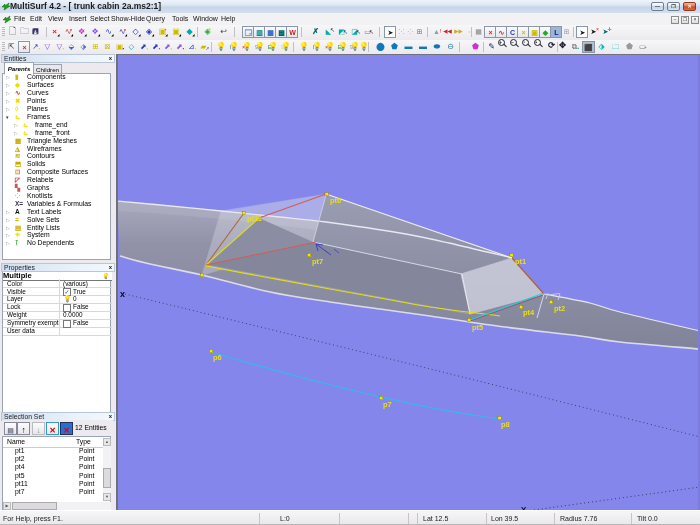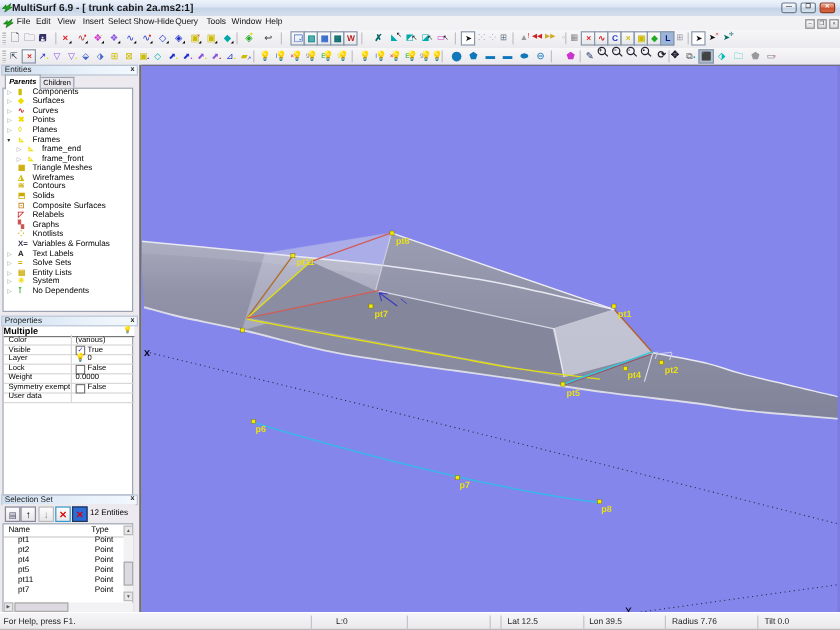--- a/index.html
+++ b/index.html
@@ -56,21 +56,21 @@
 .sseg{position:absolute;top:3.5px;}
 
 #viewport{position:absolute;left:118px;top:54px;width:582px;height:456px;background:#8486ec;}
 </style>
 </head>
 <body>
 <div id="titlebar">
  <svg class="abs" style="left:1px;top:1px" width="10" height="10" viewBox="0 0 10 10">
       <path d="M1,6 L4,3 L4,5 L8,2 L7,5 L9,5 L3,9 L4,6 Z" fill="#17a817" stroke="#0a5c0a" stroke-width="0.5"></path>
     </svg>
- <span id="titletext">MultiSurf 6.9 - [ trunk cabin 2a.ms2:1]</span>
+ <span id="titletext">MultiSurf 4.2 - [ trunk cabin 2a.ms2:1]</span>
  <div class="capbtn" style="left:651px">
       <span>—</span>
     </div>
  <div class="capbtn" style="left:667px">
       <span>❐</span>
     </div>
  <div class="capbtn" id="btnclose" style="left:683px">
       <span>✕</span>
     </div>
 </div>

